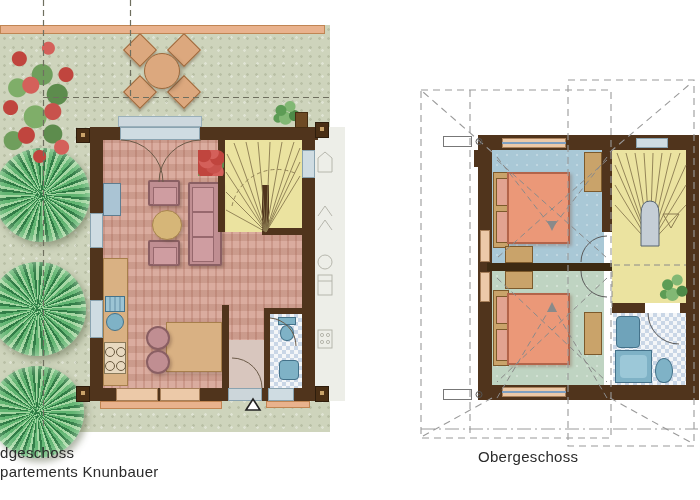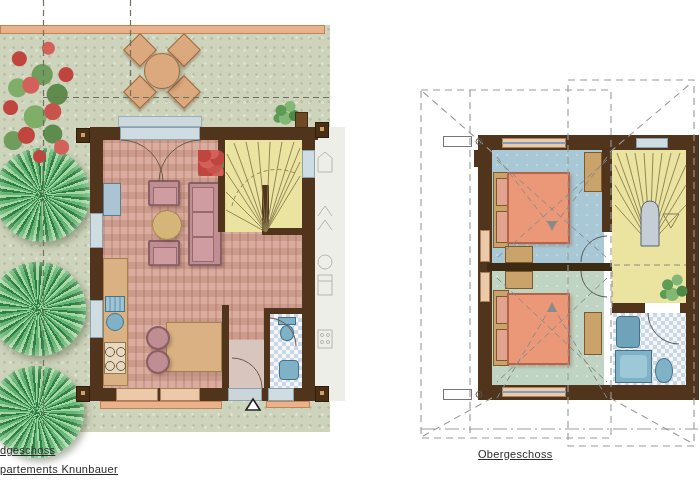--- a/index.html
+++ b/index.html
@@ -53,21 +53,21 @@
      radial-gradient(circle at 60% 25%,#82b874 0 5px,transparent 6px),
      radial-gradient(circle at 75% 60%,#4d8a48 0 5px,transparent 6px),
      radial-gradient(circle at 45% 70%,#82b874 0 6px,transparent 7px),
      radial-gradient(circle at 20% 70%,#5d9c55 0 4px,transparent 5px);}
   .window-peach{position:absolute;background:#ecc9a8;border:1px solid #a8805a;box-sizing:border-box;}
   .window-blue{position:absolute;background:#cfdce2;border:1px solid #8aa3b0;box-sizing:border-box;}
   .glassline{position:absolute;background:#7f9fc0;}
   .dimbox{position:absolute;background:#fff;border:1px solid #777;box-sizing:border-box;}
   .post{position:absolute;background:#4a2f15;border:1px solid #2e1d0c;box-sizing:border-box;}
   .post::after{content:"";position:absolute;left:4px;top:4px;width:4px;height:4px;background:#c9a36a;}
-  .label{position:absolute;color:#2b2b2b;font-size:11px;letter-spacing:.3px;text-decoration:underline;}
+  .label{position:absolute;color:#2b2b2b;font-size:15px;letter-spacing:.3px;}
   svg.overlay{position:absolute;left:0;top:0;pointer-events:none;}
 </style>
 </head>
 <body>
 
 <div id="canvas">
 
   <div class="abs" style="left:0;top:0;width:350px;height:445px;">
 
     <div class="abs garden" style="left:0;top:25px;width:330px;height:407px;"></div>

